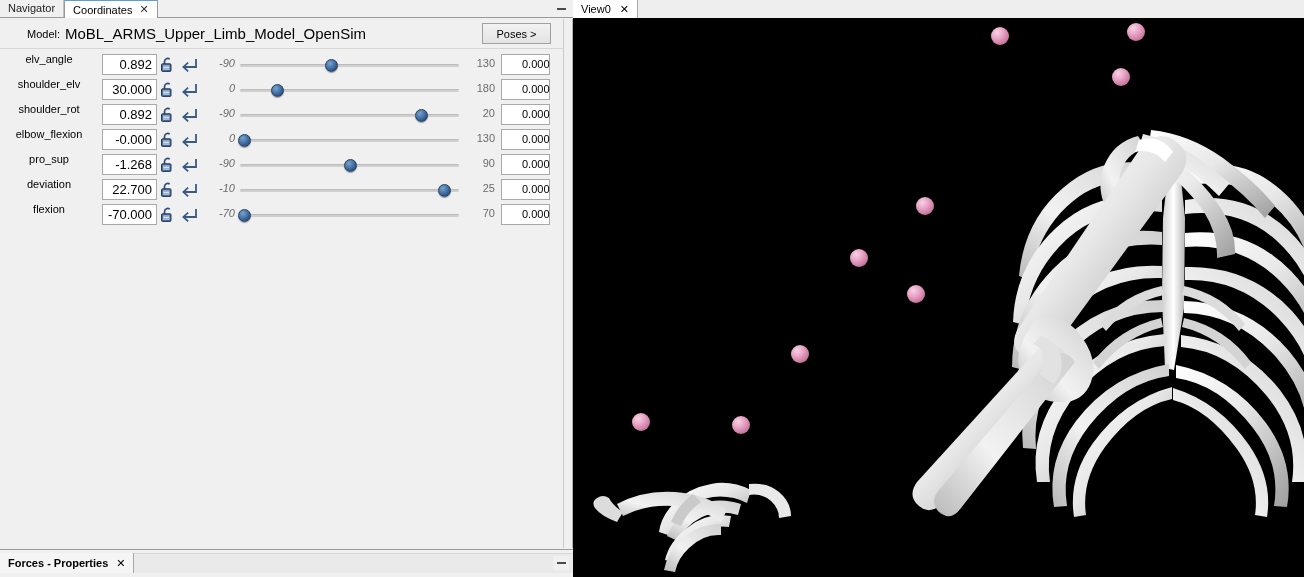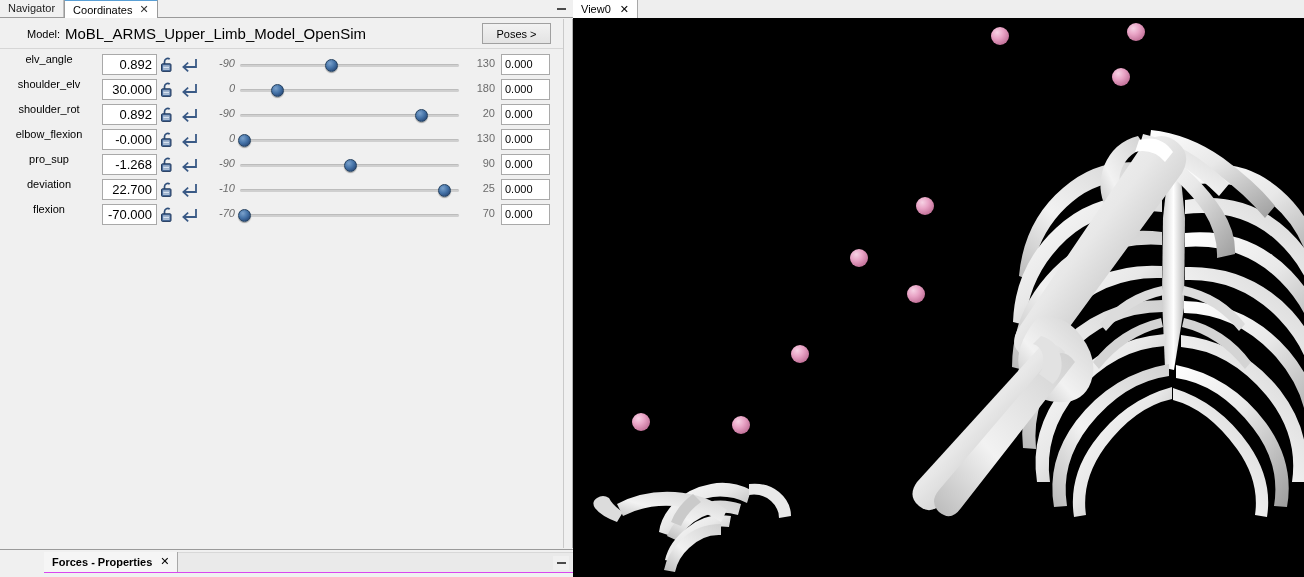--- a/index.html
+++ b/index.html
@@ -210,21 +210,21 @@
   }
   .c-speed {
     position: absolute;
     left: 501px; top: 1px;
     width: 49px; height: 21px;
     background: #fff;
     border: 1px solid #a9a9a9;
     text-align: left;
     font-size: 11px;
     color: #000;
-    padding: 0 3px;
+    padding: 0 20px;
     line-height: 19px;
     font-family: "Liberation Sans", sans-serif;
   }
 
   
   .left-gutter {
     position: absolute;
     right: 0; top: 0;
     width: 9px; height: 529px;
     background: #f0f0f0;
@@ -237,23 +237,22 @@
     left: 0; top: 549px;
     width: 573px; height: 28px;
     background: #f0f0f0;
     border-top: 1px solid #9a9a9a;
   }
   #bottom-dock .tabstrip2 {
     position: relative;
     height: 20px;
     margin-top: 3px;
     display: flex;
-    align-items: center;
-    border-bottom: 3px solid #d946ef;
-    margin-left: 44px;
+    align-items: flex-start;
+    border-bottom: 6px solid #d946ef;
   }
   .tab2 {
     height: 20px;
     padding: 0 8px;
     display: flex; align-items: center;
     font-size: 11px;
     font-weight: bold;
     color: #000;
     background: #f5f5f5;
     border-right: 1px solid #a8a8a8;

